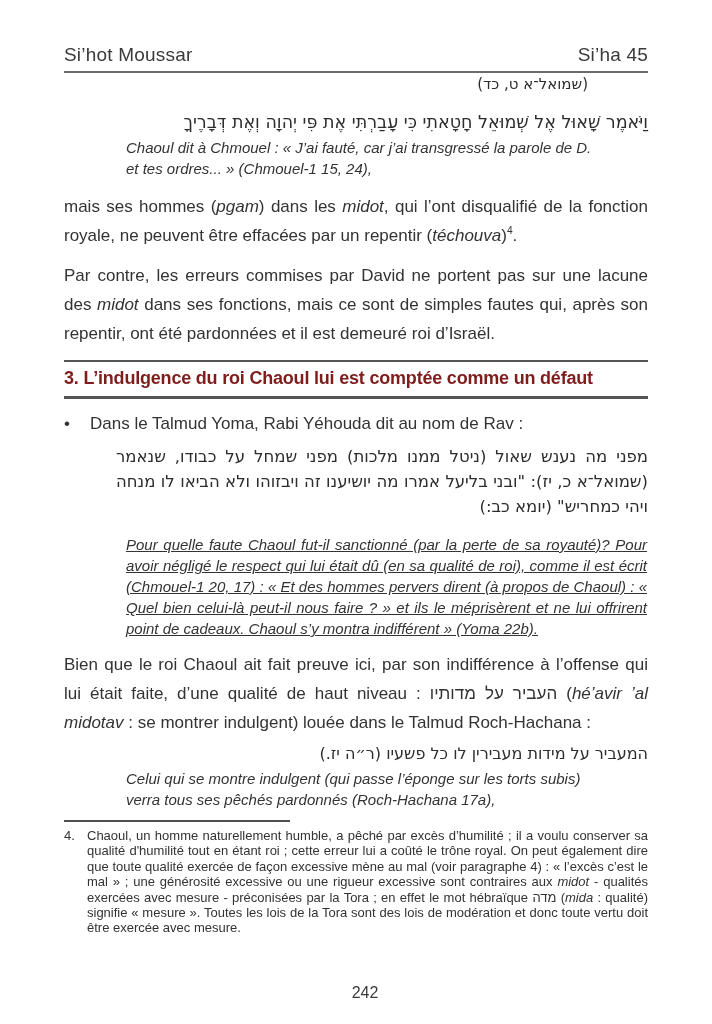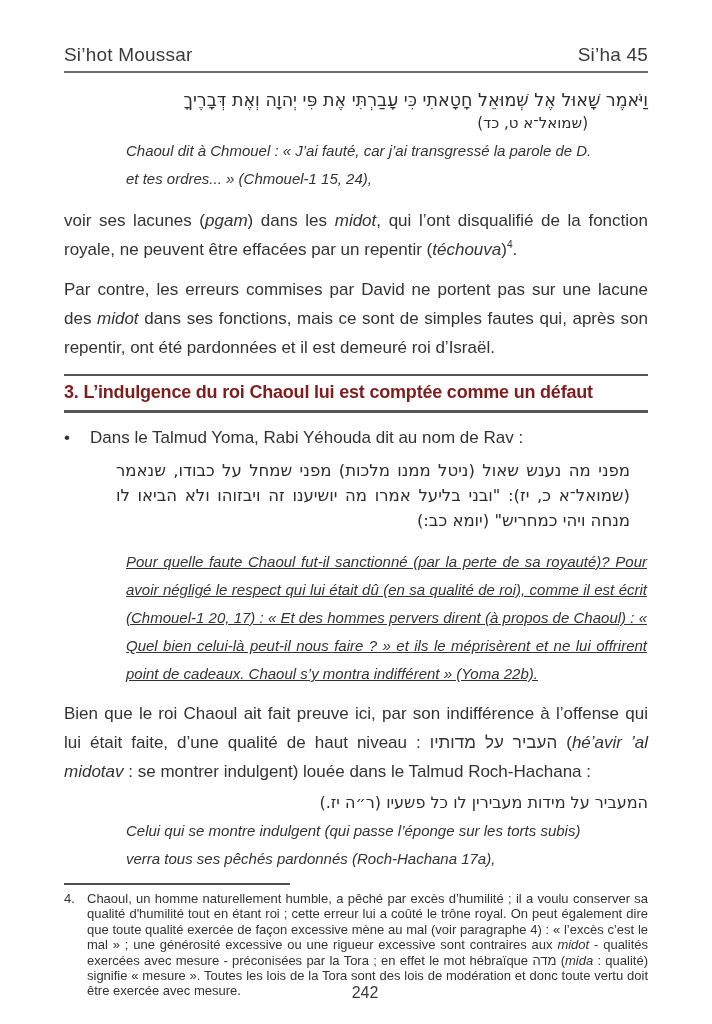--- a/index.html
+++ b/index.html
@@ -16,37 +16,37 @@
   }
   
   .hdr{display:flex;justify-content:space-between;align-items:baseline;
        font-size:19px;color:#3a3a3a;letter-spacing:.2px;}
   .hdr-rule{border-top:2px solid #6b6b6b;margin-top:5px;}
   
   .heb{font-family:"DejaVu Sans",sans-serif;color:#2d2d2d;}
   .q1-heb{text-align:right;font-size:17.5px;line-height:24px;margin-top:15px;}
   .q1-ref{text-align:right;font-size:15px;line-height:22px;padding-right:60px;}
   
-  .trans{margin-left:62px;font-style:italic;font-size:15px;line-height:28px;color:#333;}
+  .trans{margin-left:62px;font-style:italic;font-size:15px;line-height:21px;color:#333;}
   .q1 .trans{margin-top:3px;margin-right:56px;}
   .just{text-align:justify;margin-right:1px;}
   
   .body-p{margin:11px 0 0 0;font-size:17px;line-height:29px;text-align:justify;color:#333;}
   .body-p.first{margin-top:13px;}
   .it{font-style:italic;margin-top:28px;}
   .he{font-family:Liberation Sans, sans-serif;}
   sup{font-size:.6em;line-height:0;}
   
   .section-head{margin-top:12px;border-top:2px solid #555;border-bottom:3px solid #555;padding:6px 0 7px 0;}
   .section-head h2{margin:0;font-size:18px;font-weight:bold;color:#7f1d1d;letter-spacing:-.2px;}
   
   .bullet-row{display:flex;margin-top:12px;font-size:17px;line-height:25px;color:#333;}
   .bullet{width:26px;flex:0 0 26px;text-align:left;}
   
-  .q2-heb{margin:8px 18px 0 52px;font-size:16.5px;line-height:25px;direction:rtl;
+  .q2-heb{margin:8px 0 0 52px;font-size:16.5px;line-height:25px;direction:rtl;
           text-align:justify;}
   .q2 .trans{margin-top:15px;text-decoration:underline;}
   .q3-heb{margin:5px 0 0 62px;font-size:16px;line-height:24px;direction:rtl;text-align:right;}
   .q3 .trans{margin-top:2px;margin-right:58px;}
   
   .foot-sep{margin-top:10px;width:226px;border-top:2px solid #4f4f4f;}
   .footnote{display:flex;margin-top:6px;font-size:13px;line-height:15.4px;color:#333;}
   .fn-num{flex:0 0 23px;}
   .fn-text{flex:1;text-align:justify;}
   
@@ -58,26 +58,26 @@
 
 <div class="page">
 
   <header class="hdr">
     <span>Si’hot Moussar</span>
     <span>Si’ha 45</span>
   </header>
   <div class="hdr-rule"></div>
 
   <section class="q1">
+    <div class="heb q1-ref" dir="rtl">(שמואל־א ט, כד)</div>
     <div class="heb q1-heb" dir="rtl">וַיֹּאמֶר שָׁאוּל אֶל שְׁמוּאֵל חָטָאתִי כִּי עָבַרְתִּי אֶת פִּי יְהוָה וְאֶת דְּבָרֶיךָ</div>
-    <div class="heb q1-ref" dir="rtl">(שמואל־א ט, כד)</div>
     <div class="trans">Chaoul dit à Chmouel : « J’ai fauté, car j’ai transgressé la parole de D. et tes ordres... » (Chmouel-1 15, 24),</div>
   </section>
 
-  <p class="body-p first"><span>voir ses lacunes (</span><span class="it">pgam</span><span>) dans les </span><span class="it">midot</span><span>, qui l’ont disqualifié de la fonction royale, ne peuvent être effacées par un repentir (</span><span class="it">téchouva</span><span>)</span><sup>4</sup><span>.</span></p>
+  <p class="body-p first"><span>mais ses hommes (</span><span class="it">pgam</span><span>) dans les </span><span class="it">midot</span><span>, qui l’ont disqualifié de la fonction royale, ne peuvent être effacées par un repentir (</span><span class="it">téchouva</span><span>)</span><sup>4</sup><span>.</span></p>
 
   <p class="body-p"><span>Par contre, les erreurs commises par David ne portent pas sur une lacune des </span><span class="it">midot</span><span> dans ses fonctions, mais ce sont de simples fautes qui, après son repentir, ont été pardonnées et il est demeuré roi d’Israël.</span></p>
 
   <div class="section-head">
     <h2>3. L’indulgence du roi Chaoul lui est comptée comme un défaut</h2>
   </div>
 
   <div class="bullet-row">
     <span class="bullet">•</span>
     <span>Dans le Talmud Yoma, Rabi Yéhouda dit au nom de Rav :</span>

